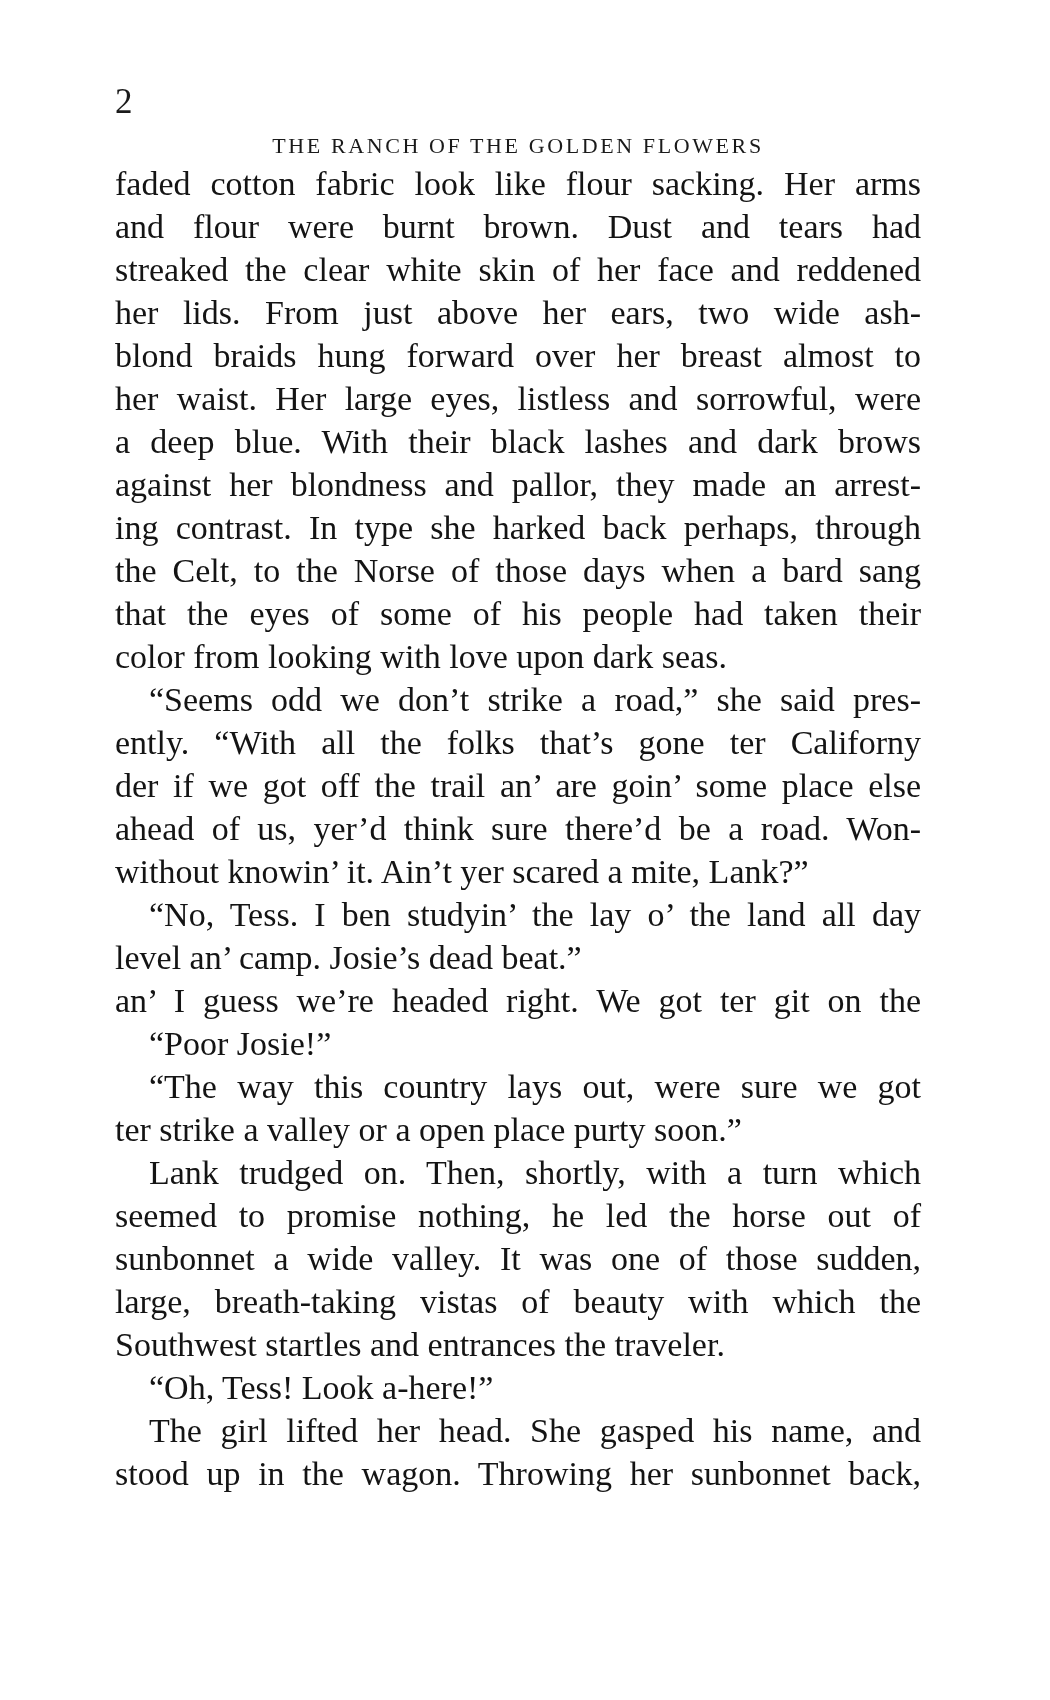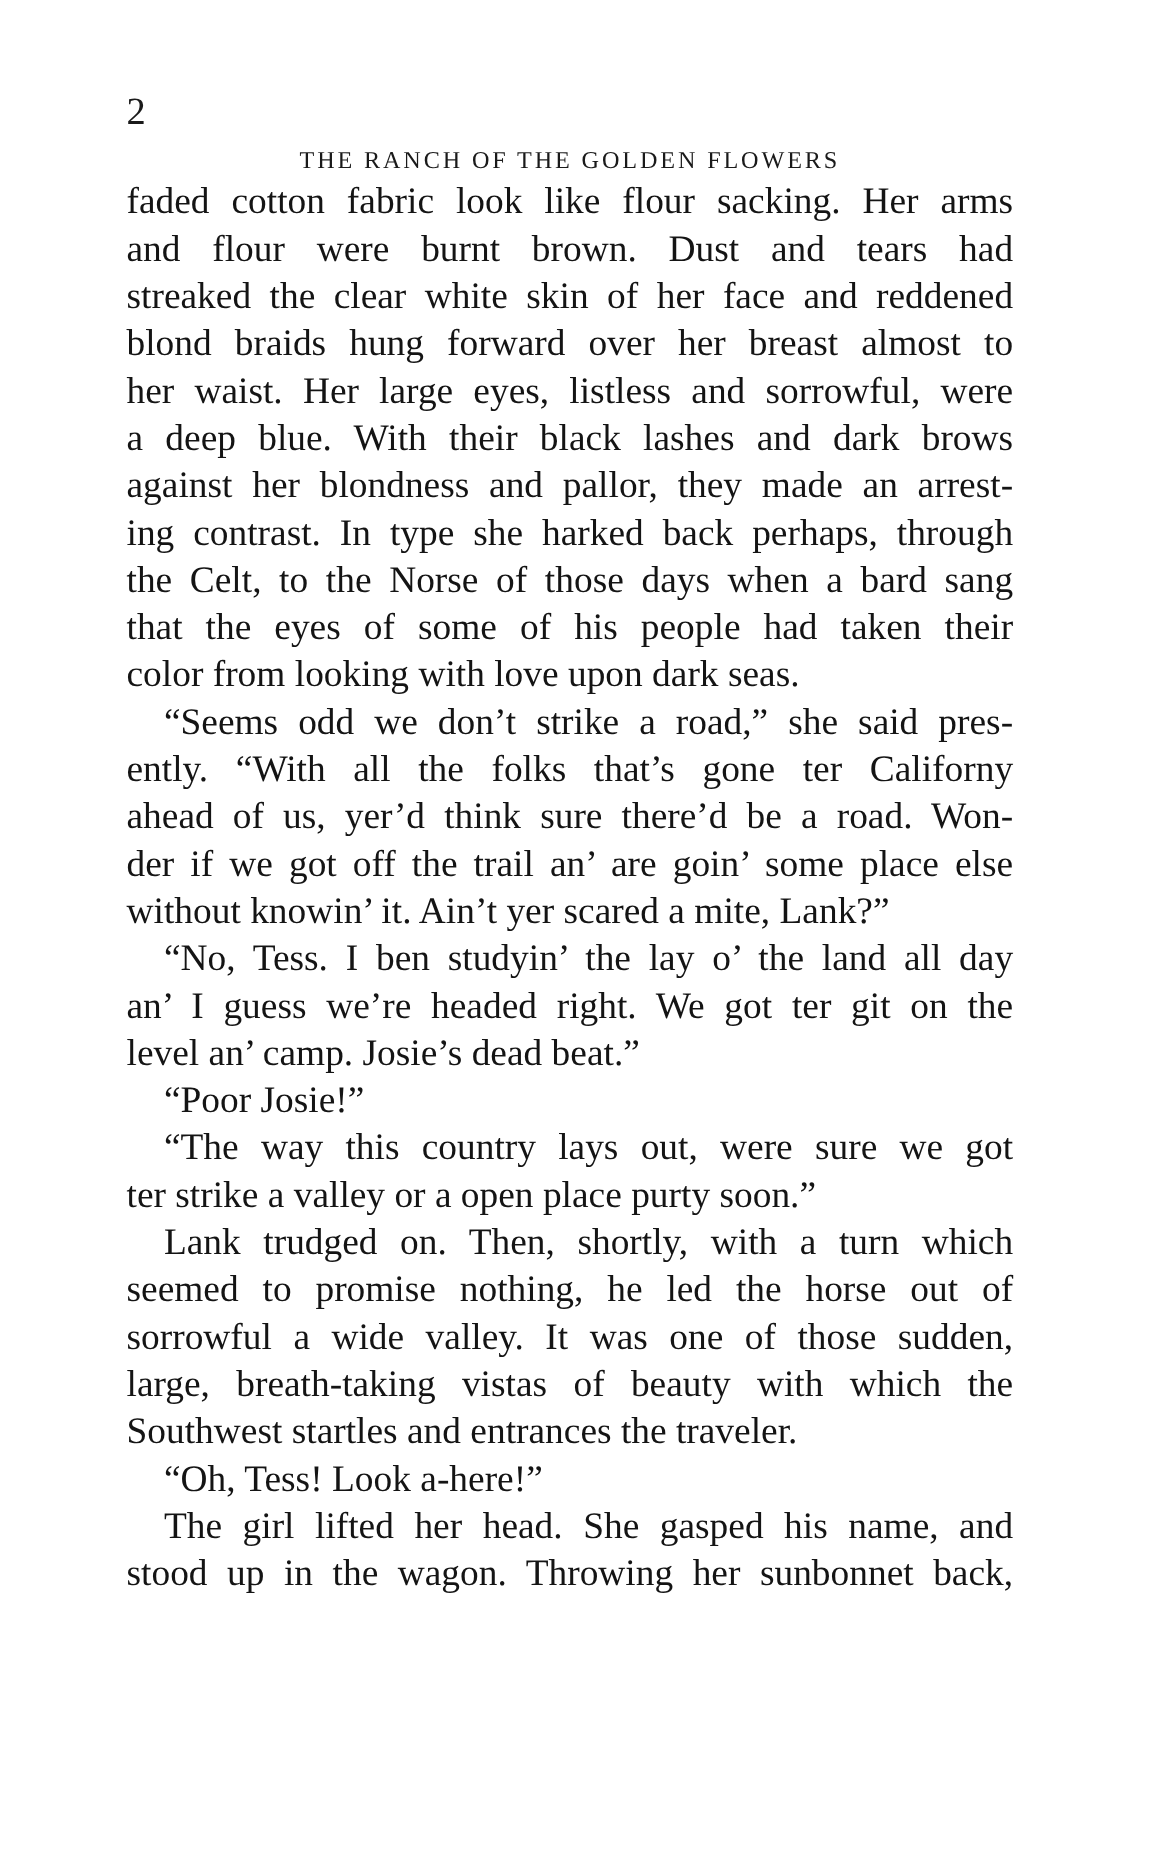--- a/index.html
+++ b/index.html
@@ -68,41 +68,42 @@
 
 <div class="page">
   <div class="header">
     <span class="page-number">2</span>
     <span class="running-head">THE RANCH OF THE GOLDEN FLOWERS</span>
   </div>
   <div class="body-text">
       <div class="line">faded cotton fabric look like flour sacking. Her arms</div>
       <div class="line">and flour were burnt brown. Dust and tears had</div>
       <div class="line">streaked the clear white skin of her face and reddened</div>
+      <div class="line">her lids. From just above her ears, two wide ash-</div>
       <div class="line">blond braids hung forward over her breast almost to</div>
       <div class="line">her waist. Her large eyes, listless and sorrowful, were</div>
       <div class="line">a deep blue. With their black lashes and dark brows</div>
       <div class="line">against her blondness and pallor, they made an arrest-</div>
       <div class="line">ing contrast. In type she harked back perhaps, through</div>
       <div class="line">the Celt, to the Norse of those days when a bard sang</div>
       <div class="line">that the eyes of some of his people had taken their</div>
       <div class="line para-end">color from looking with love upon dark seas.</div>
       <div class="line indent">“Seems odd we don’t strike a road,” she said pres-</div>
       <div class="line">ently. “With all the folks that’s gone ter Californy</div>
+      <div class="line">der if we got off the trail an’ are goin’ some place else</div>
       <div class="line">ahead of us, yer’d think sure there’d be a road. Won-</div>
-      <div class="line">der if we got off the trail an’ are goin’ some place else</div>
       <div class="line para-end">without knowin’ it. Ain’t yer scared a mite, Lank?”</div>
       <div class="line indent">“No, Tess. I ben studyin’ the lay o’ the land all day</div>
+      <div class="line para-end">level an’ camp. Josie’s dead beat.”</div>
       <div class="line">an’ I guess we’re headed right. We got ter git on the</div>
-      <div class="line para-end">level an’ camp. Josie’s dead beat.”</div>
       <div class="line indent para-end">“Poor Josie!”</div>
       <div class="line indent">“The way this country lays out, were sure we got</div>
       <div class="line para-end">ter strike a valley or a open place purty soon.”</div>
       <div class="line indent">Lank trudged on. Then, shortly, with a turn which</div>
       <div class="line">seemed to promise nothing, he led the horse out of</div>
-      <div class="line">sorrowful a wide valley. It was one of those sudden,</div>
+      <div class="line">sunbonnet a wide valley. It was one of those sudden,</div>
       <div class="line">large, breath-taking vistas of beauty with which the</div>
       <div class="line para-end">Southwest startles and entrances the traveler.</div>
       <div class="line indent para-end">“Oh, Tess! Look a-here!”</div>
       <div class="line indent">The girl lifted her head. She gasped his name, and</div>
       <div class="line">stood up in the wagon. Throwing her sunbonnet back,</div>
     </div>
 </div>
 
 </body></html>

